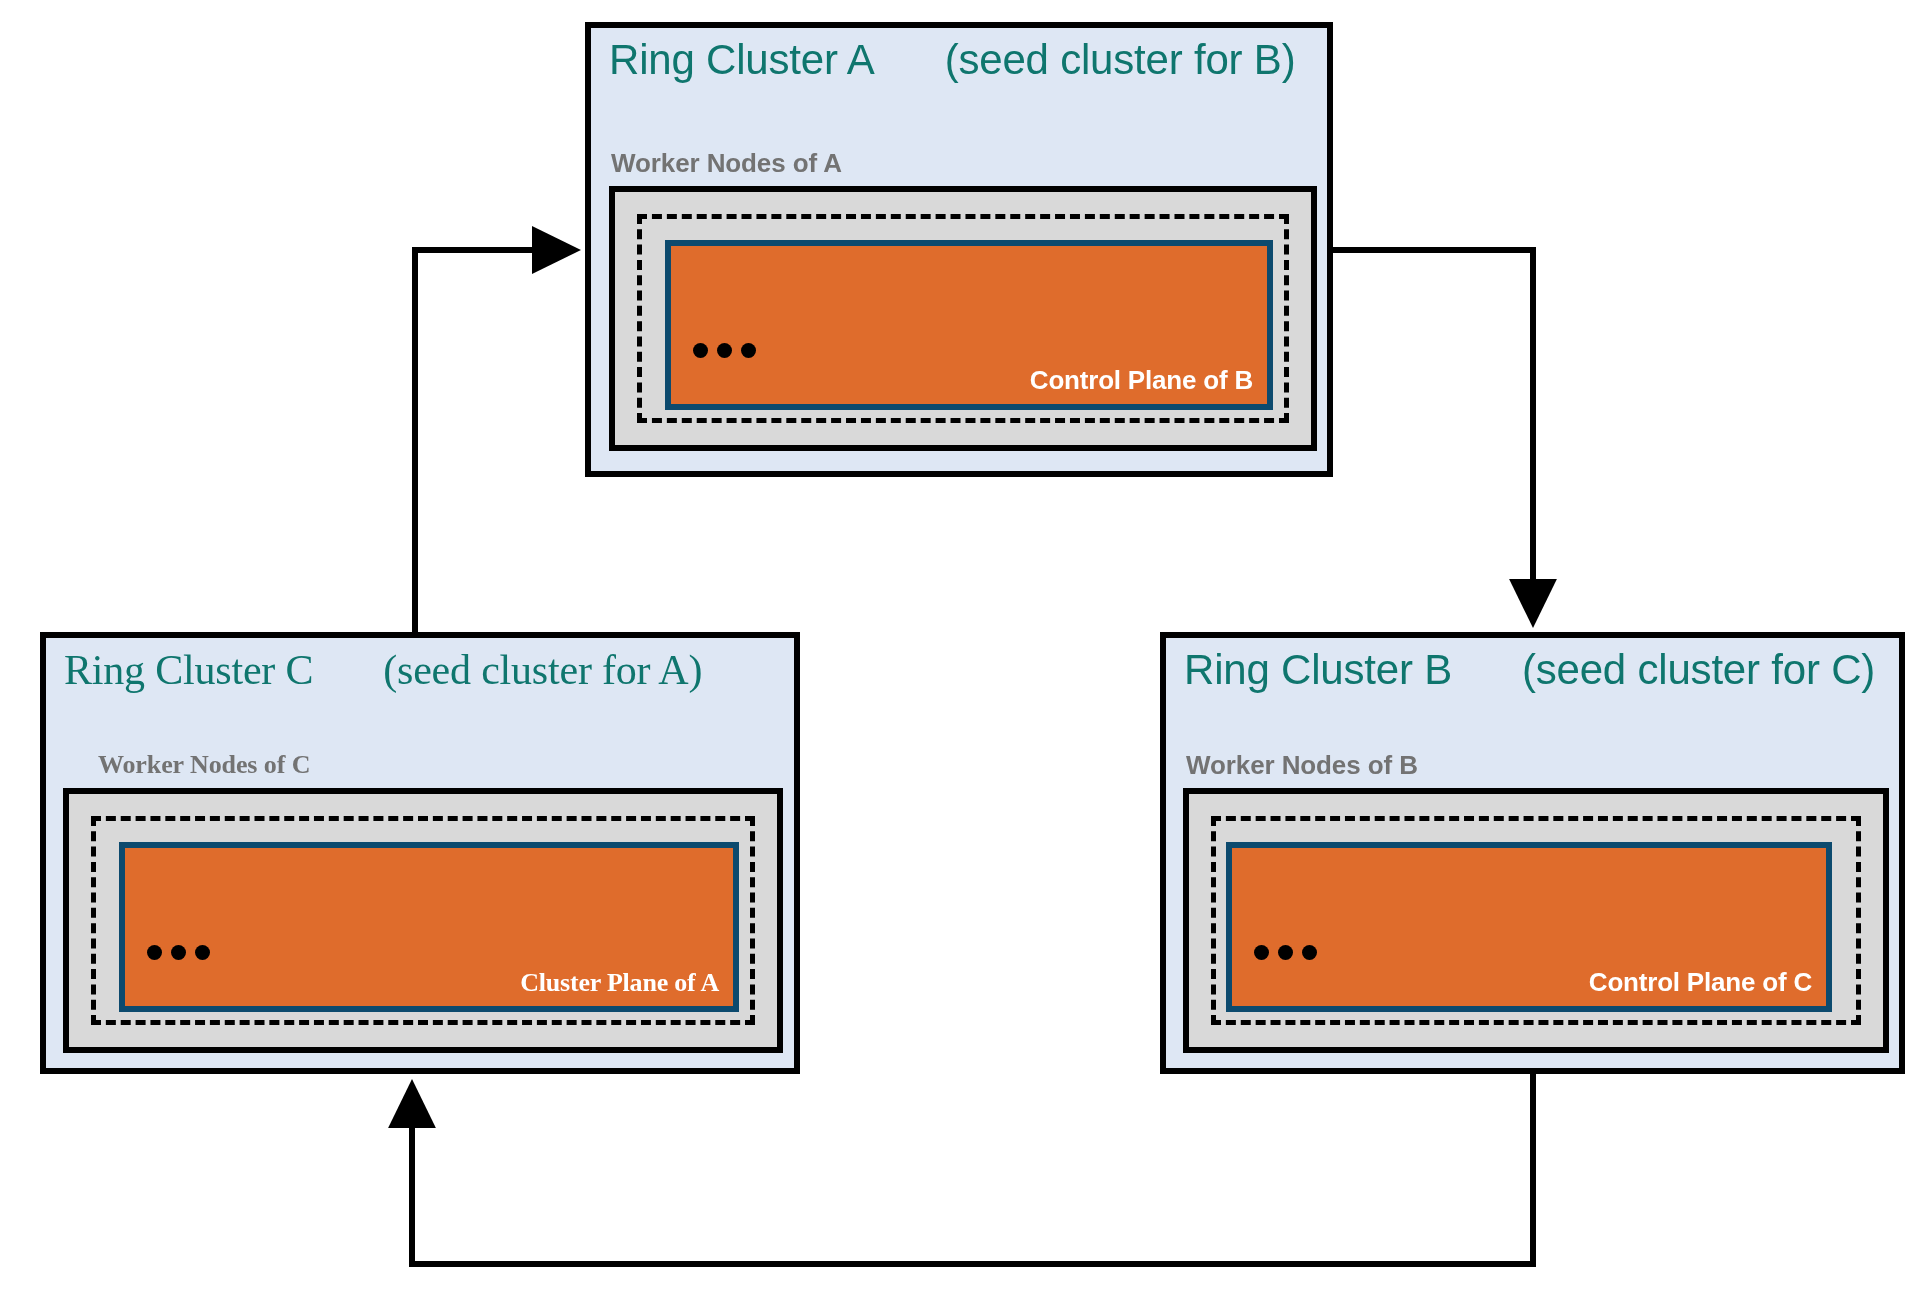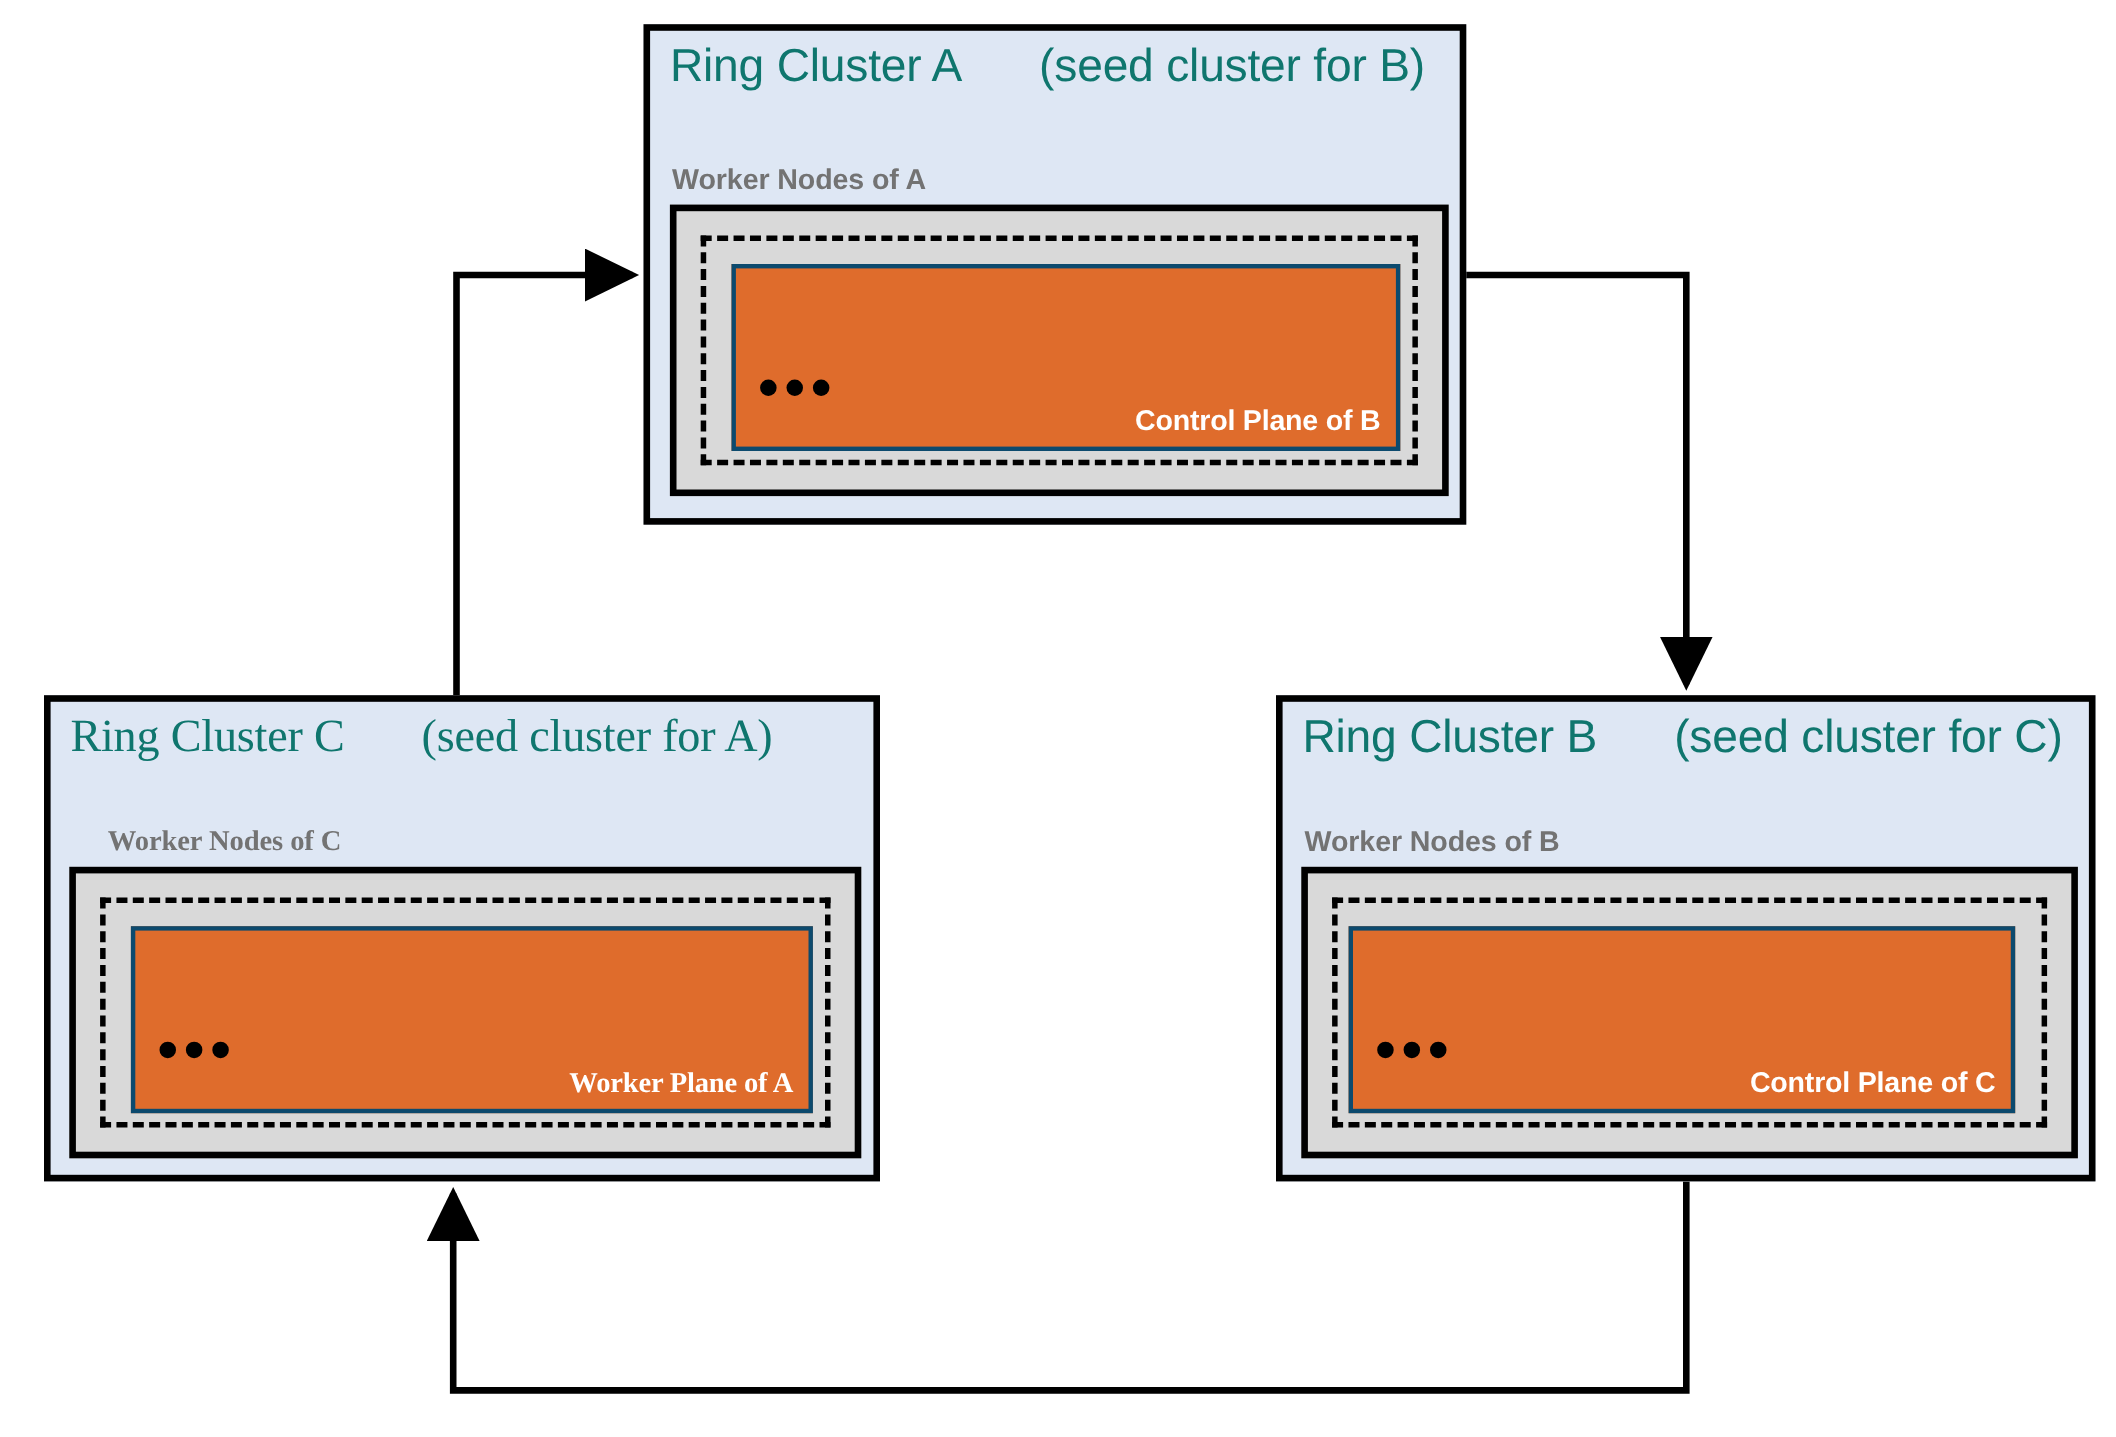--- a/index.html
+++ b/index.html
@@ -67,21 +67,21 @@
   .dashed-ring {
     position: absolute;
     border: 5px dashed #000000;
     box-sizing: border-box;
     background: transparent;
   }
   
   .control-plane {
     position: absolute;
     background: #df6c2c;
-    border: 4px solid #0c4a6e;
+    border: 6px solid #0c4a6e;
     box-sizing: border-box;
   }
   .cp-label {
     position: absolute;
     right: 14px;
     bottom: 8px;
     color: #ffffff;
     font-size: 26px;
     font-weight: 700;
     white-space: nowrap;
@@ -158,21 +158,21 @@
     <div class="worker-label" style="top:112px;margin-left:32px;">Worker Nodes of C</div>
 
     <div class="worker-box" style="left:17px; top:150px; width:720px; height:265px;">
       <div class="dashed-ring" style="left:22px; top:22px; right:22px; bottom:22px;"></div>
       <div class="control-plane" style="left:50px; top:48px; width:620px; height:170px;">
         <div class="ellipsis-dots" style="left:22px; bottom:46px;">
           <span></span>
           <span></span>
           <span></span>
         </div>
-        <div class="cp-label">Worker Plane of A</div>
+        <div class="cp-label">Cluster Plane of A</div>
       </div>
     </div>
   </div>
 
   <div class="cluster" style="left:1160px; top:632px; width:745px; height:442px;">
     <div class="cluster-header">
       <span class="cluster-title">Ring Cluster B</span>
       <span class="cluster-seed">(seed cluster for C)</span>
     </div>
     <div class="worker-label" style="top:112px;">Worker Nodes of B</div>

